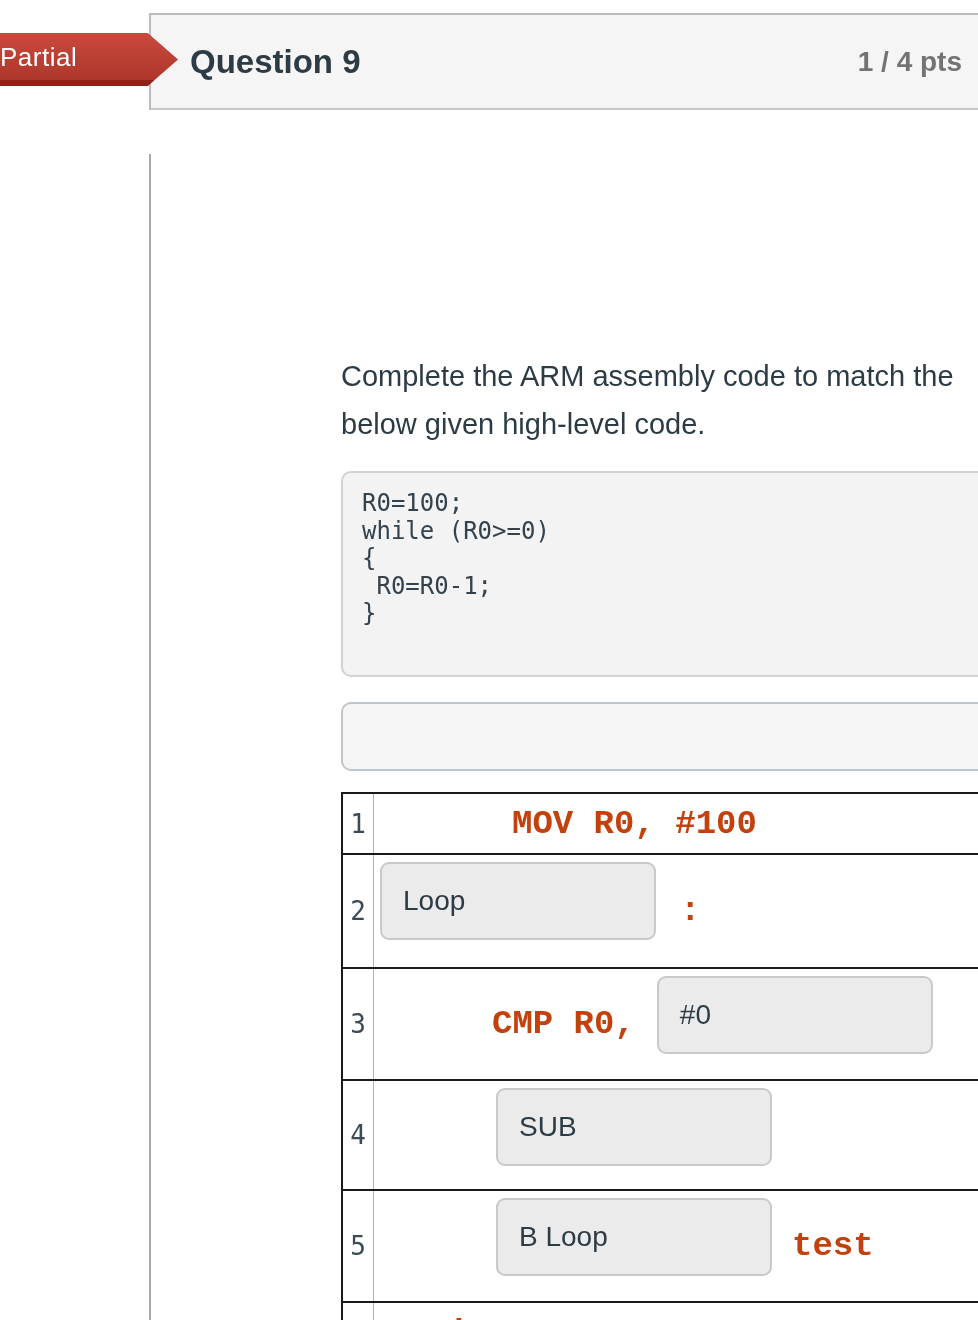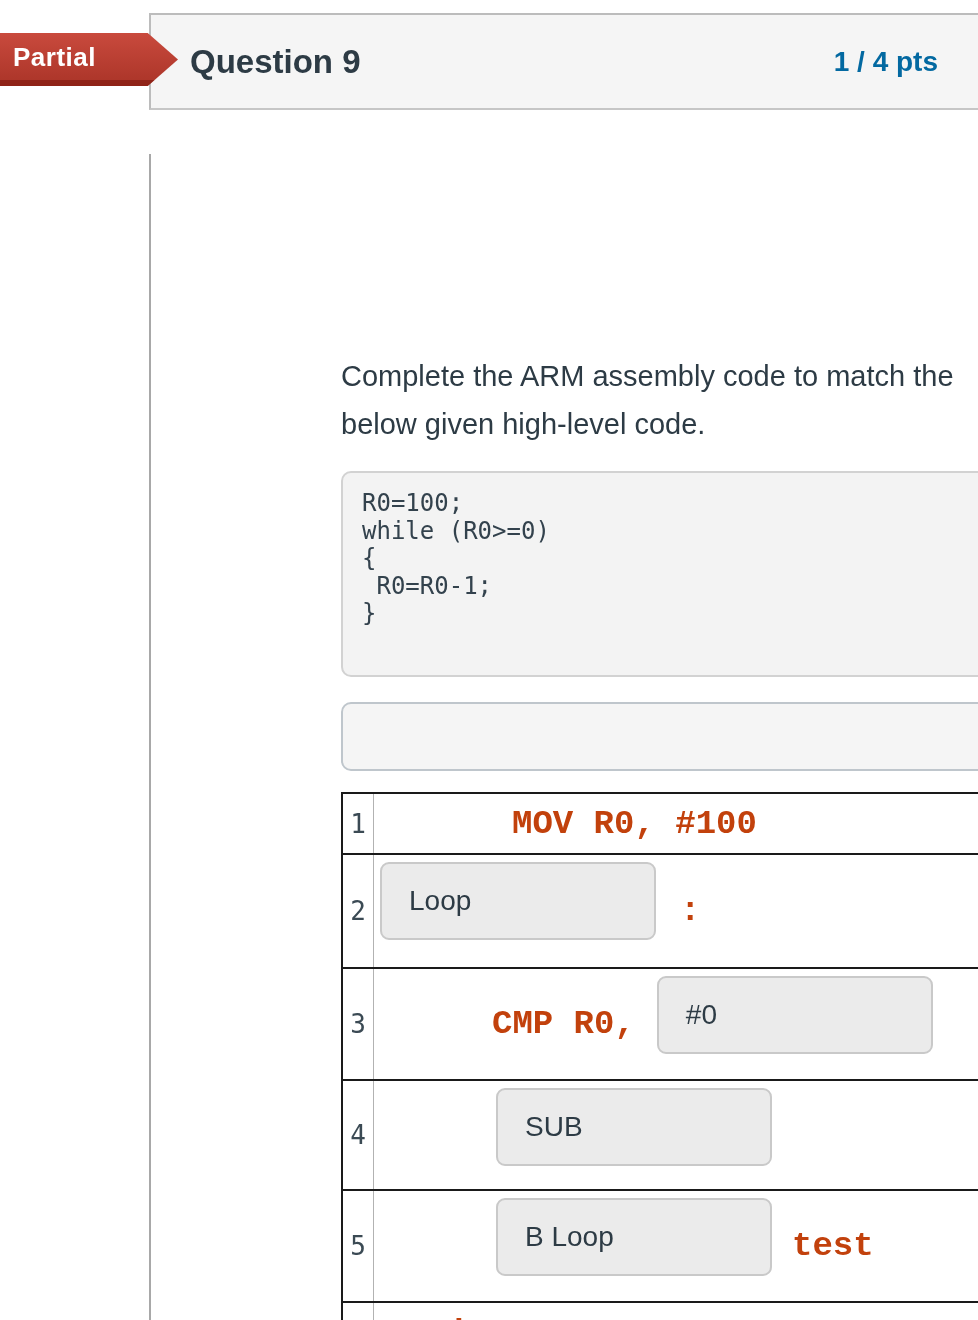--- a/index.html
+++ b/index.html
@@ -14,35 +14,35 @@
   .q-header {
     position:absolute; left:149px; top:13px; width:829px; height:97px;
     background:#f5f5f5;
     border-top:2px solid #bcbcbc;
     border-left:2px solid #bcbcbc;
     border-bottom:2px solid #c6c6c6;
     display:flex; align-items:center;
     padding-left:39px;
   }
   .q-title { font-size:33px; font-weight:700; color:#2d3b45; flex:1; }
-  .q-points { font-size:28px; font-weight:600; color:#0369a1; margin-right:40px; }
+  .q-points { font-size:28px; font-weight:600; color:#737373; margin-right:16px; }
   .q-body {
     position:absolute; left:149px; top:110px; width:829px; height:1210px;
     background:#ffffff; border-left:2px solid #a8a8a8;margin-top:44px;
   }
   
   .ribbon {
     position:absolute; left:0; top:33px; width:178px; height:53px;
     background:linear-gradient(#c94a3d, #aa3428);
     box-shadow:inset 0 -6px 0 rgba(120,20,10,0.55);
     clip-path:polygon(0 0, 83% 0, 100% 50%, 83% 100%, 0 100%);
     display:flex; align-items:center; z-index:5;
   }
   .ribbon span {
-    color:#ffffff; font-size:26px; font-weight:700; padding-left:13px;
+    color:#ffffff; font-size:26px; font-weight:400; 
     padding-bottom:4px; letter-spacing:0.5px;
   }
   
   .prompt {
     position:absolute; left:190px; top:198px; width:690px;
     font-size:29px; line-height:48px; color:#2d3b45;
   }
   
   .code-block {
     position:absolute; left:190px; top:317px; width:748px; height:206px;
@@ -74,21 +74,21 @@
     font-size:26px; color:#3b4a54;
   }
   .t-content { flex:1; display:flex; align-items:center; }
   .code {
     font-family:"Liberation Mono", monospace;
     font-weight:700; font-size:34px; color:#c2410c; white-space:pre;
   }
   .blank {
     width:276px; height:78px;
     background:#ebebeb; border:2px solid #c9c9c9; border-radius:9px;
-    display:flex; align-items:center; padding-left:27px;
+    display:flex; align-items:center; padding-left:21px;
     font-size:28px; color:#2d3b45;
     align-self:flex-start; margin-top:7px;
   }
   .ml138 { margin-left:138px; } .ml122 { margin-left:122px; }
   .ml118 { margin-left:118px; } .ml24 { margin-left:24px; }
   .ml22 { margin-left:22px; }  .ml20 { margin-left:20px; }
   .ml8  { margin-left:8px;font-family:Liberation Mono, monospace; }   .ml6  { margin-left:6px; }
 </style>
 </head>
 <body>

